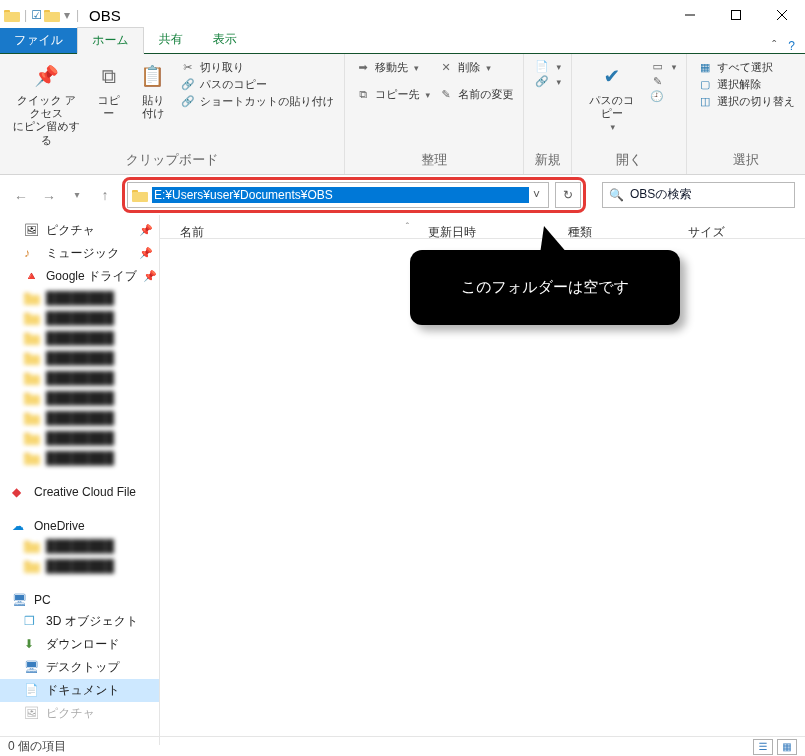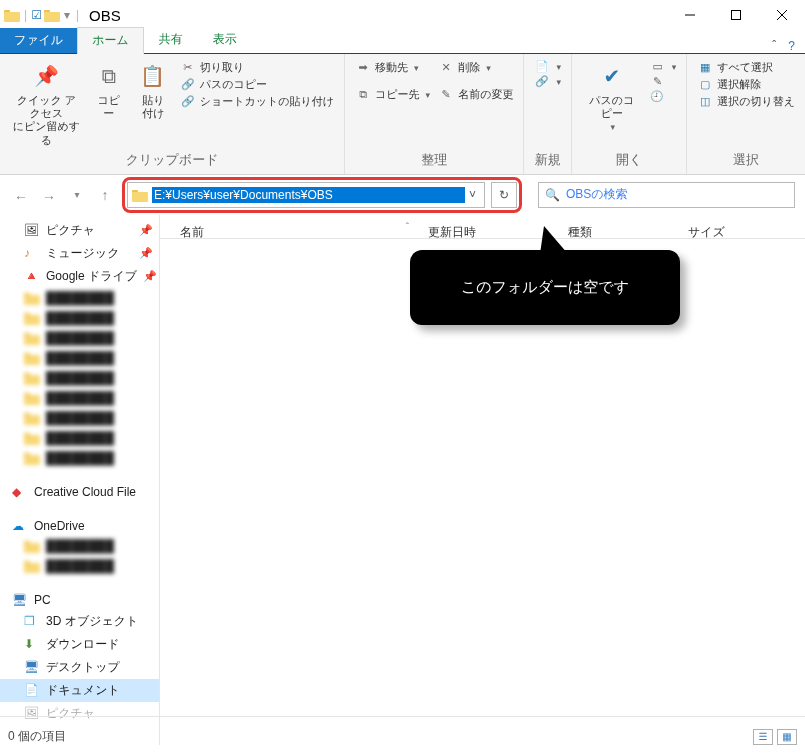--- a/index.html
+++ b/index.html
@@ -30,29 +30,29 @@
   .bigbtn { display: flex; flex-direction: column; align-items: center; gap: 2px; padding: 2px 6px; font-size: 11px; color: #333; text-align: center; line-height: 1.2; }
   .bigbtn .ico { width: 32px; height: 32px; display: flex; align-items: center; justify-content: center; font-size: 20px; color: #6b6b6b; }
   .smallcol { display: flex; flex-direction: column; gap: 2px; padding: 2px 4px; font-size: 11px; color: #333; }
   .smallcol .srow { display: flex; align-items: center; gap: 4px; white-space: nowrap; }
   .srow .sico { width: 16px; text-align: center; color: #6b6b6b; }
   .drop { color: #666; font-size: 9px; margin-left: 2px; }
 
   
   .navrow { height: 40px; display: flex; align-items: center; padding: 4px 10px; gap: 6px; }
   .navbtn { width: 22px; height: 22px; display: flex; align-items: center; justify-content: center; color: #888; font-size: 14px; }
-  .highlighted-wrap { border: 3px solid #e53935; border-radius: 8px; padding: 2px; display: flex; align-items: center; gap: 4px; flex: 0 0 auto; width: 400px; }
+  .highlighted-wrap { border: 3px solid #e53935; border-radius: 8px; padding: 2px; display: flex; align-items: center; gap: 4px; flex: 0 0 auto; width: 464px; }
   .addrbox { flex: 1; height: 26px; border: 1px solid #b9b9b9; display: flex; align-items: center; padding: 0 4px; background: #fff; }
   .addrbox .addr-folder { margin-right: 4px; }
   .addrbox .pathsel { flex: 1; background: #0078d7; color: #fff; padding: 1px 2px; font-size: 12px; white-space: nowrap; overflow: hidden; }
   .addrbox .addrop { color: #555; padding: 0 4px; }
   .refresh { width: 26px; height: 26px; border: 1px solid #b9b9b9; display: flex; align-items: center; justify-content: center; color: #555; margin-left: 2px; }
   .searchbox { flex: 1; height: 26px; border: 1px solid #b9b9b9; display: flex; align-items: center; padding: 0 6px; margin-left: 10px; }
   .searchbox .sico { color: #888; margin-right: 6px; }
-  .searchbox .ph { color: #3b82f6; font-size: 12px; }
+  .searchbox .ph { color: #0f172a; font-size: 12px; }
 
   
   .content { display: flex; height: 530px; }
   .sidebar { width: 160px; border-right: 1px solid #e5e5e5; overflow: hidden; padding-top: 4px; position: relative; }
   .sidebar-inner { height: 100%; }
   .sitem { display: flex; align-items: center; gap: 6px; padding: 3px 6px 3px 24px; font-size: 12px; color: #222; white-space: nowrap; overflow: hidden; text-overflow: ellipsis; }
   .sitem .pin { margin-left: auto; color: #5a5a5a; font-size: 11px; }
   .sitem.sel { background: #cde8ff; }
   .sitem.blur { filter: blur(2px); }
   .sitem .cico { width: 16px; height: 14px; flex-shrink: 0; }
@@ -64,21 +64,21 @@
   .ch.name::after { content: "ˆ"; position: absolute; right: 10px; top: -2px; font-size: 10px; color: #888; }
   .ch.date { width: 140px; }
   .ch.type { width: 120px; }
   .ch.size { flex: 1; }
   .empty { text-align: center; color: #666; font-size: 12px; margin-top: 20px; }
 
   .callout { position: absolute; left: 410px; top: 250px; width: 270px; background: #000; color: #fff; border-radius: 12px; padding: 28px 10px; text-align: center; font-size: 15px; box-shadow: 6px 6px 8px rgba(0,0,0,0.3); }
   .callout::before { content: ""; position: absolute; top: -24px; left: 130px; width: 0; height: 0; border-left: 4px solid transparent; border-right: 24px solid transparent; border-bottom: 28px solid #000; }
 
   
-  .status { position: absolute; bottom: 0; left: 0; right: 0; height: 40px; border-top: 1px solid #e5e5e5; display: flex; align-items: center; padding: 0 8px; font-size: 12px; color: #444; }
+  .status { position: absolute; bottom: 0; left: 0; right: 0; height: 20px; border-top: 1px solid #e5e5e5; display: flex; align-items: center; padding: 0 8px; font-size: 12px; color: #444; }
   .status .viewbtns { margin-left: auto; display: flex; gap: 4px; }
   .viewbtns .vb { width: 20px; height: 16px; border: 1px solid #b0b0b0; display: flex; align-items: center; justify-content: center; font-size: 10px; color: #3a7ebf; }
 
   svg { display: block; }
 </style>
 </head>
 <body>
 
 <div class="titlebar">
   <div class="ticons">

